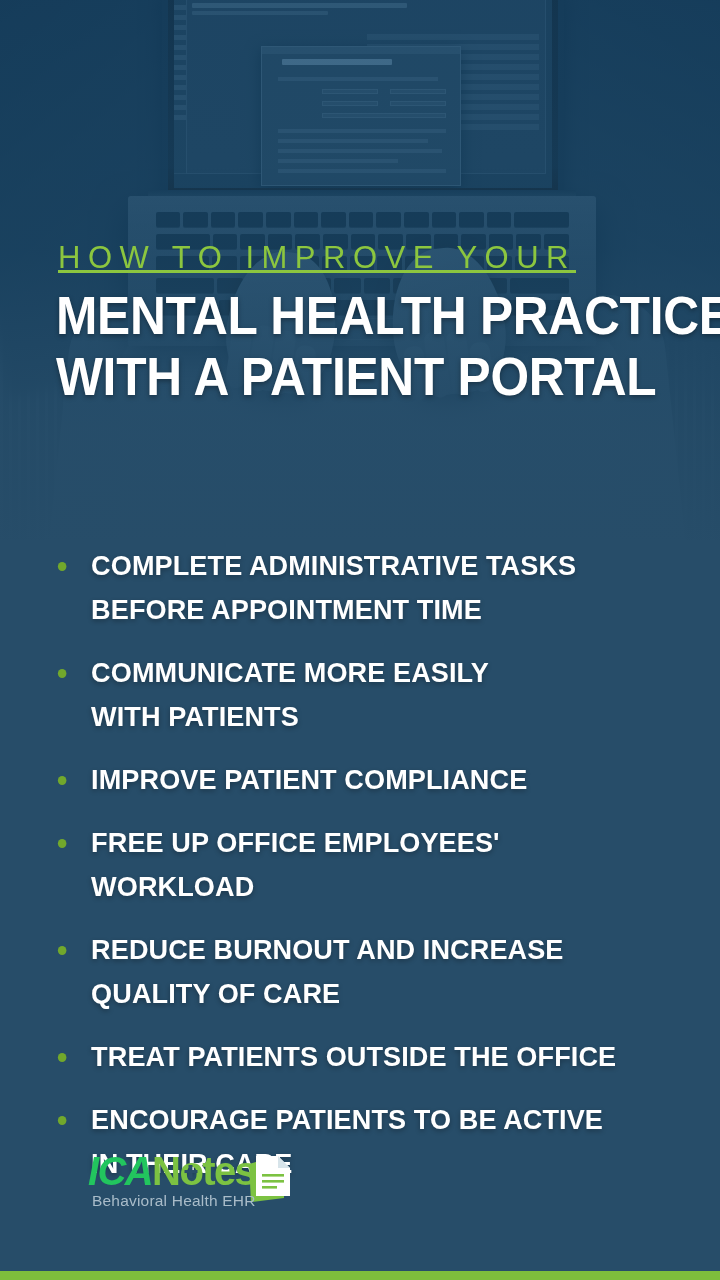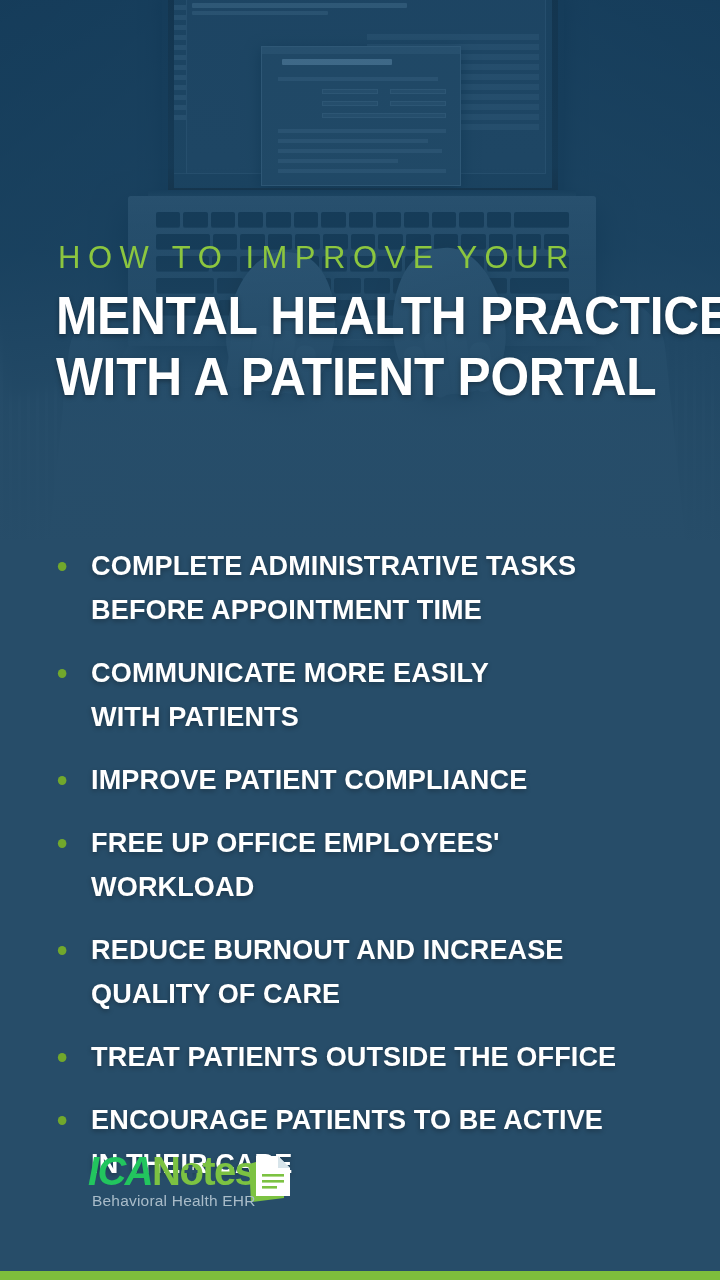--- a/index.html
+++ b/index.html
@@ -184,20 +184,21 @@
   .content {
     position:absolute; left:0; top:0; width:720px; height:1280px;
   }
 
   .eyebrow {
     position:absolute; left:58px; top:240px;
     font-size:31px; font-weight:400;
     letter-spacing:7.5px;
     color:#8cc63f;
     white-space:nowrap;
+    text-decoration:underline;
   }
 
   .headline {
     position:absolute; left:56px; top:285px; width:640px;
     color:#ffffff;
     font-family:"Liberation Sans Narrow","Liberation Sans", sans-serif;
     font-weight:bold;
     font-size:54px;
     line-height:61px;
     letter-spacing:-0.3px;

